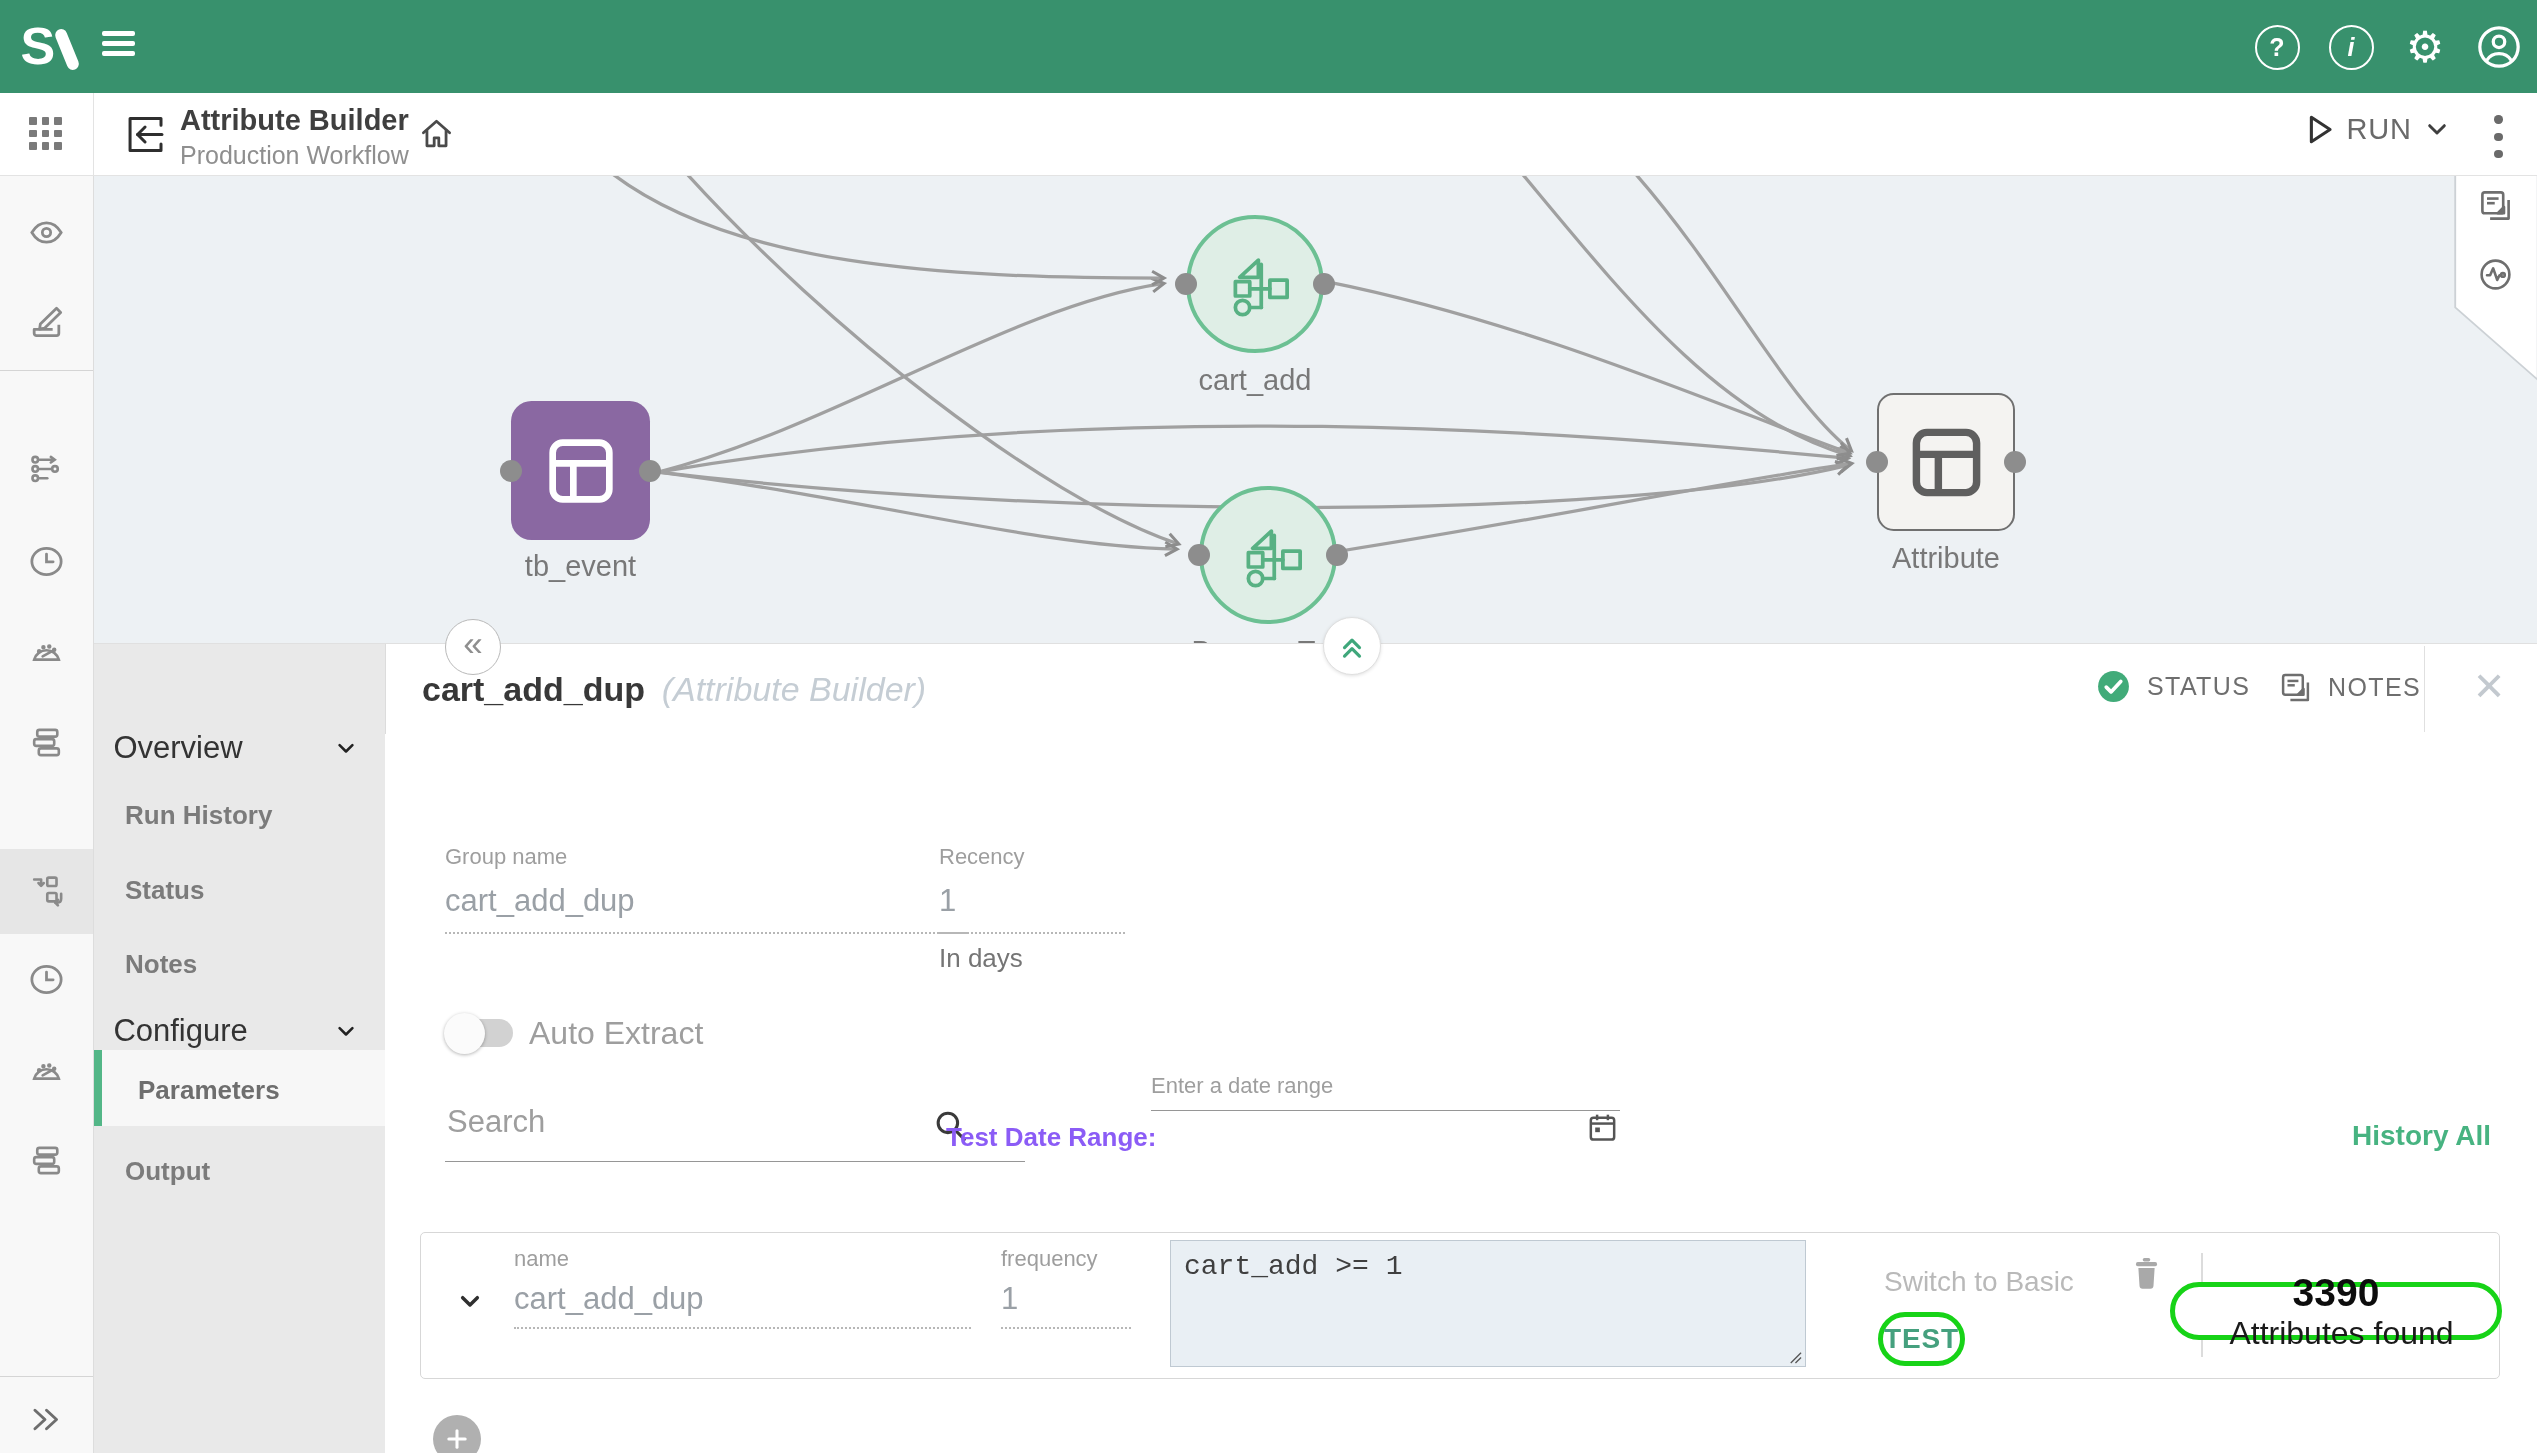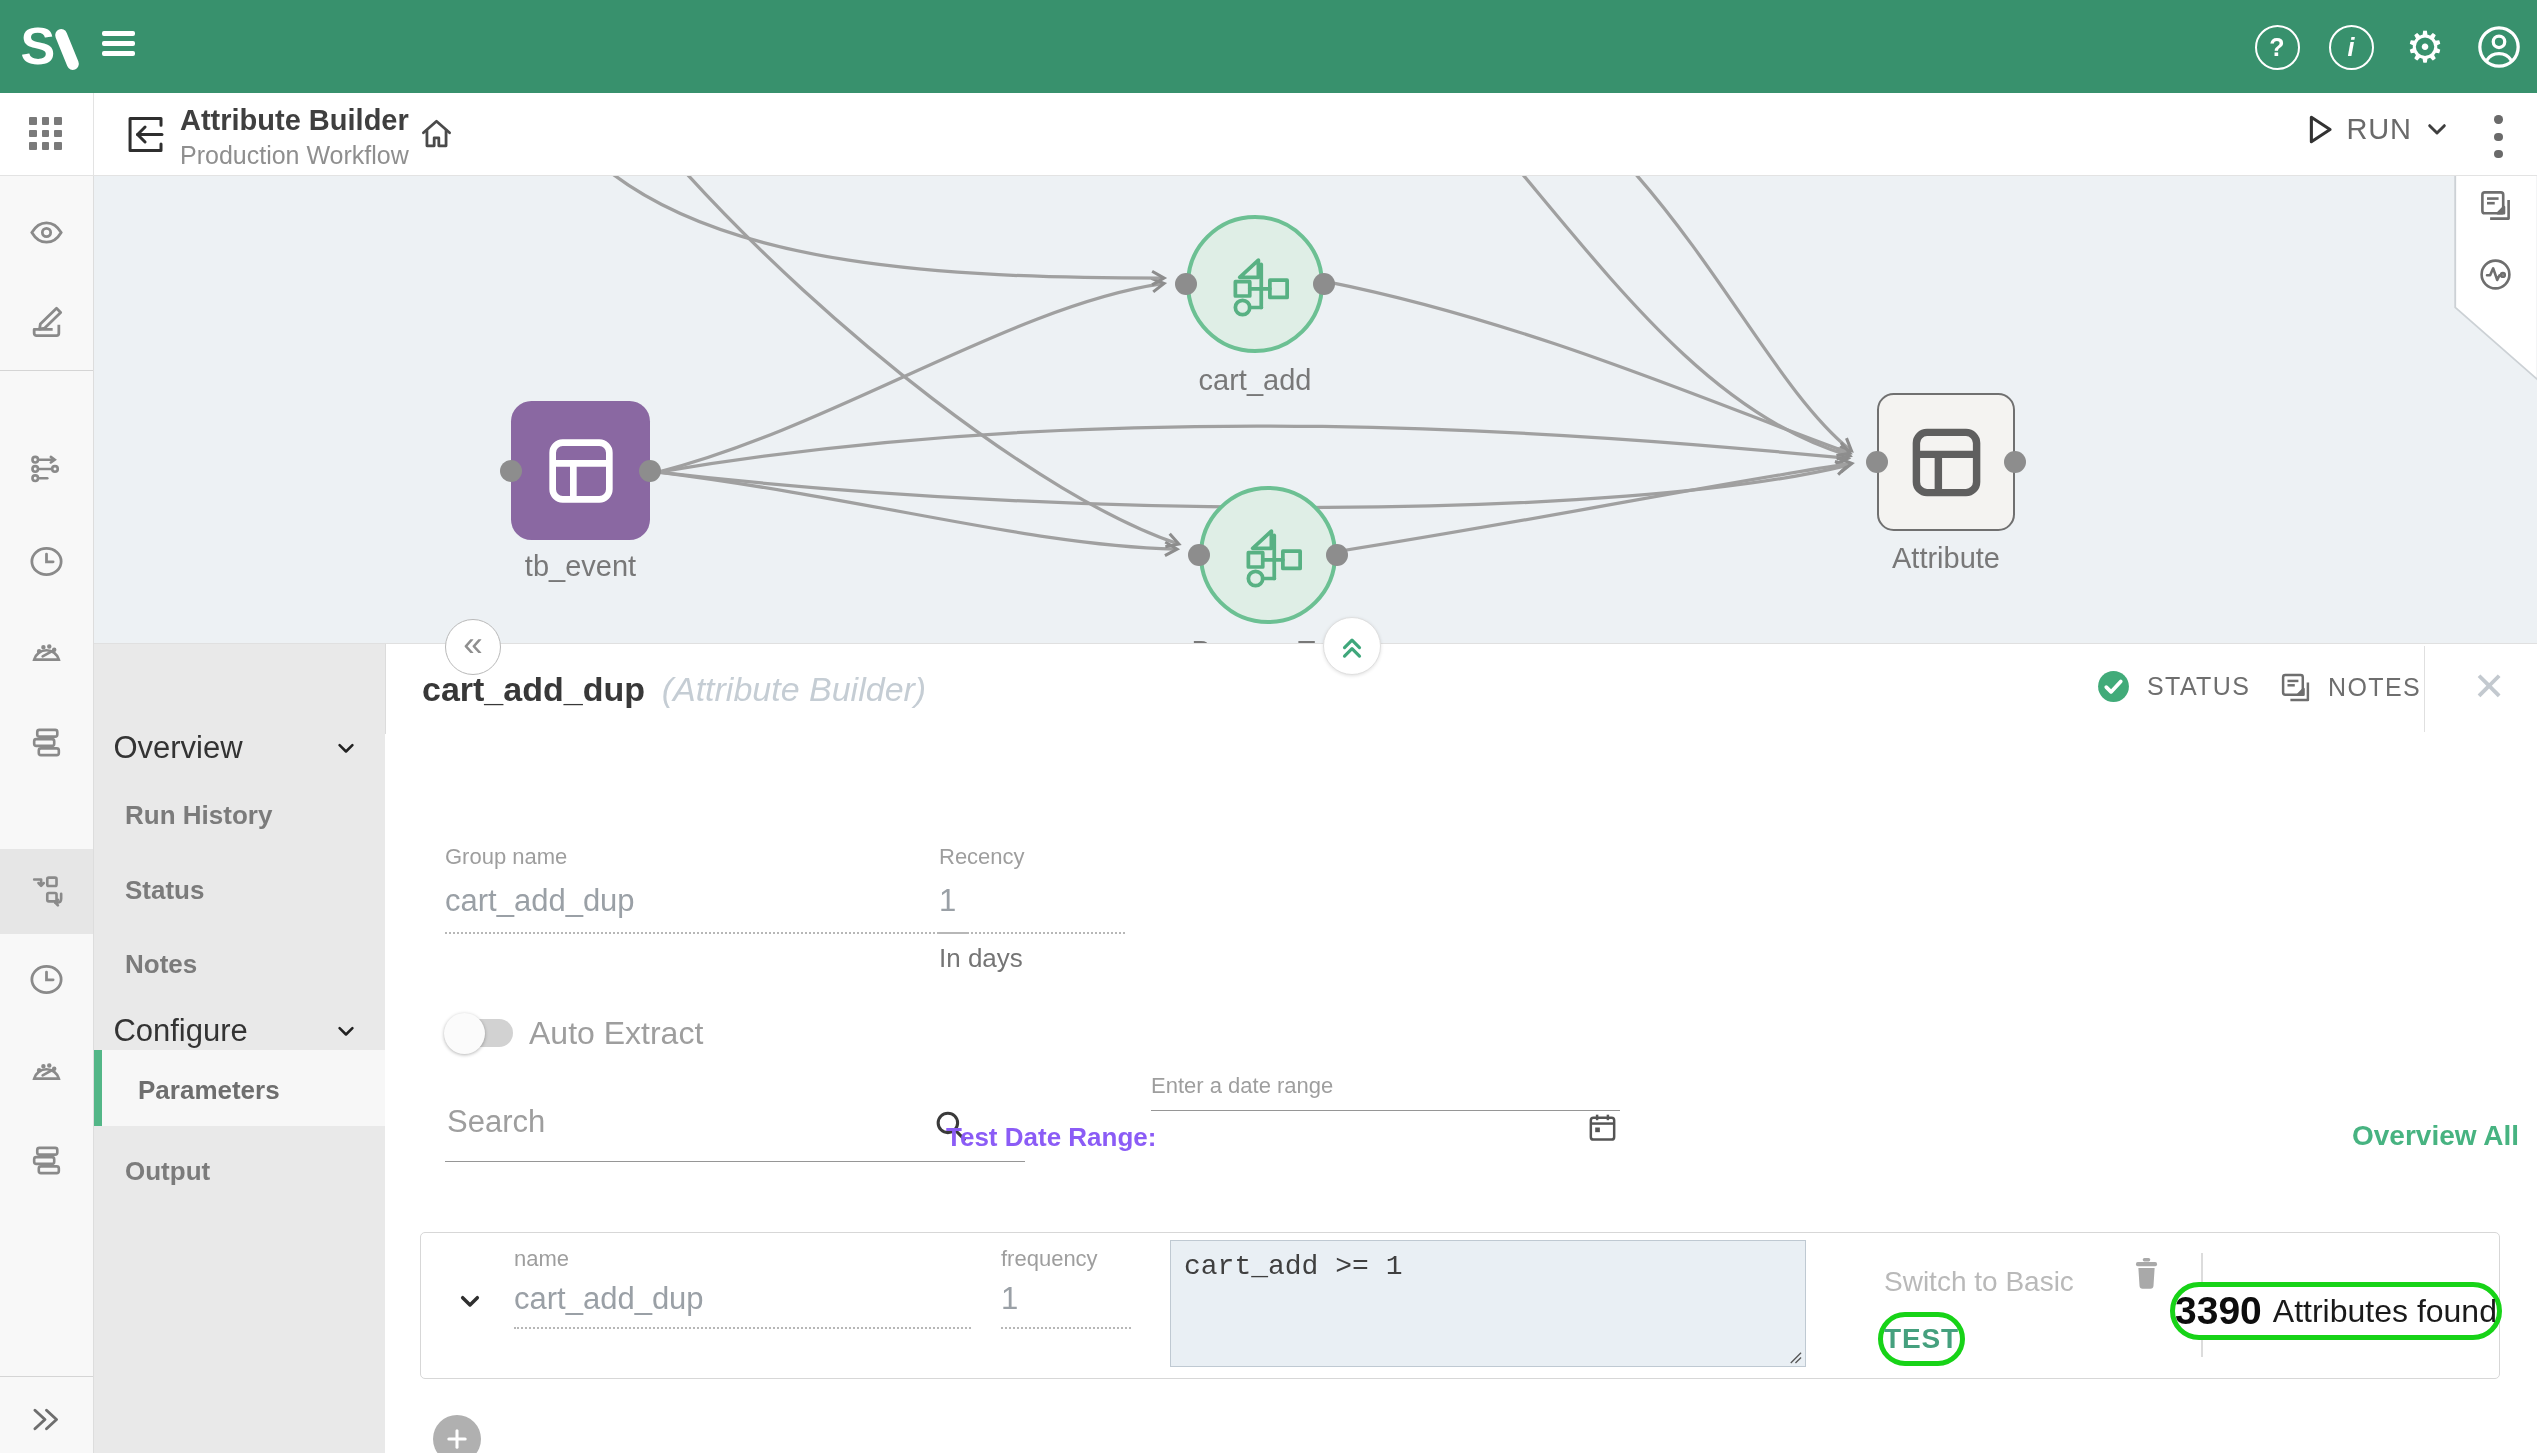--- a/index.html
+++ b/index.html
@@ -89,21 +89,21 @@
   .cfld .val{font-size:31px;color:#9aa0a6;margin-top:9.3px;padding-bottom:9.3px;}
   .cfld{position:absolute;top:13px;}
   .codewrap{position:absolute;left:749px;top:7.4px;width:636px;height:127px;background:#e9eff4;border:0.9px solid #bfc9d2;box-sizing:border-box;}
   .codewrap textarea{width:100%;height:100%;background:transparent;border:none;outline:none;resize:none;font-family:"Liberation Mono",monospace;font-size:28px;color:#3f3f3f;padding:9.3px 13px;box-sizing:border-box;}
   .rsz{position:absolute;right:2.8px;bottom:2.8px;width:15px;height:15px;color:#555;}
   .switch-basic{position:absolute;left:1463px;top:33px;font-size:28px;color:#b9b9b9;}
   .trash{position:absolute;left:1706px;top:20.4px;color:#a9a9a9;}
   .vdiv{position:absolute;left:1780px;top:20.4px;width:1.9px;height:104px;background:#dcdcdc;}
   .test-btn{position:absolute;left:1457px;top:79px;width:87px;height:54px;border:5.6px solid #17d317;border-radius:27px;box-sizing:border-box;display:flex;align-items:center;justify-content:center;}
   .test-btn span{font-size:28px;font-weight:700;color:#45a07e;letter-spacing:0.9px;}
-  .found{position:absolute;left:1749px;top:49px;width:332px;height:58px;border:5.6px solid #17d317;border-radius:32px;box-sizing:border-box;background:#fff;display:flex;align-items:center;justify-content:center;white-space:nowrap;}
+  .found{position:absolute;left:1749px;top:49px;width:332px;height:58px;border:5.6px solid #17d317;border-radius:32px;box-sizing:border-box;background:#fff;display:flex;align-items:center;justify-content:center;white-space:nowrap;flex-direction:column;}
   .found .n{font-size:39px;font-weight:800;color:#0d0d0d;}
   .found .t{font-size:32px;color:#1a1a1a;margin-left:11px;}
   .plus-btn{position:absolute;left:48px;top:681px;width:48px;height:48px;border-radius:50%;background:#b0b0b0;display:flex;align-items:center;justify-content:center;color:#fff;}
 </style>
 </head>
 <body>
 
 <div class="stage">
 
   <div class="appbar">
@@ -464,21 +464,21 @@
           <svg width="35" height="35" viewBox="0 0 24 24" fill="none" stroke="currentColor" stroke-width="1.7" stroke-linejoin="round">
               <rect x="4" y="5.3" width="16" height="15" rx="1.8"></rect>
               <line x1="8.3" y1="3.2" x2="8.3" y2="7"></line>
               <line x1="15.7" y1="3.2" x2="15.7" y2="7"></line>
               <line x1="4" y1="9.3" x2="20" y2="9.3"></line>
               <rect x="7" y="12" width="3.2" height="3.2" fill="currentColor" stroke="none"></rect>
             </svg>
         </div>
       </div>
 
-      <div class="collapse-all">Overview All</div>
+      <div class="collapse-all">History All</div>
 
       <div class="card">
         <div class="chv">
           <svg width="32" height="32" viewBox="0 0 24 24" fill="none" stroke="currentColor" stroke-width="2.6" stroke-linecap="round" stroke-linejoin="round">
               <path d="M6.5 9.5 12 15l5.5-5.5"></path>
             </svg>
         </div>
         <div class="cfld" style="left:93px;width:457px">
           <div class="lbl">name</div>
           <div class="val dotted">cart_add_dup</div>

